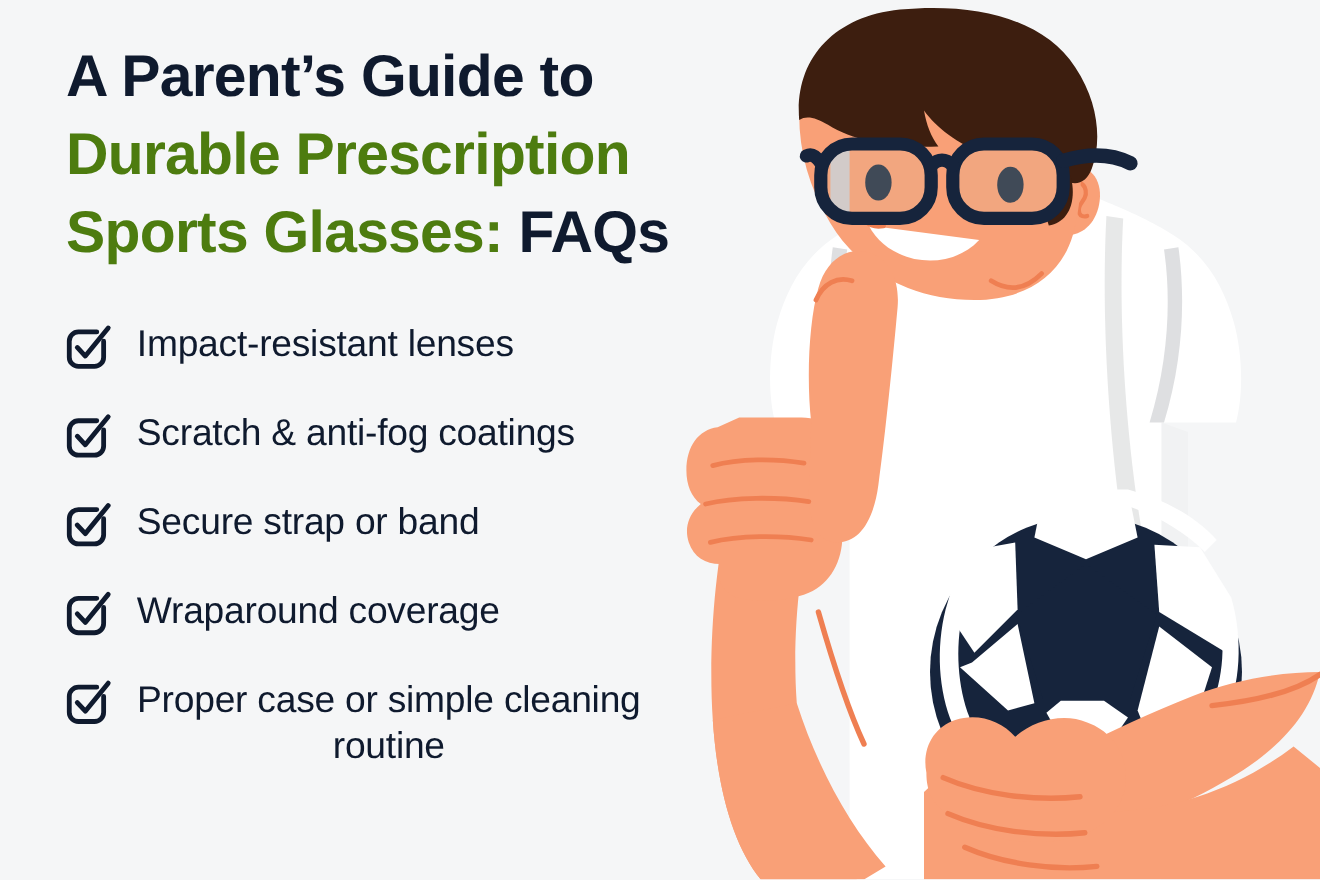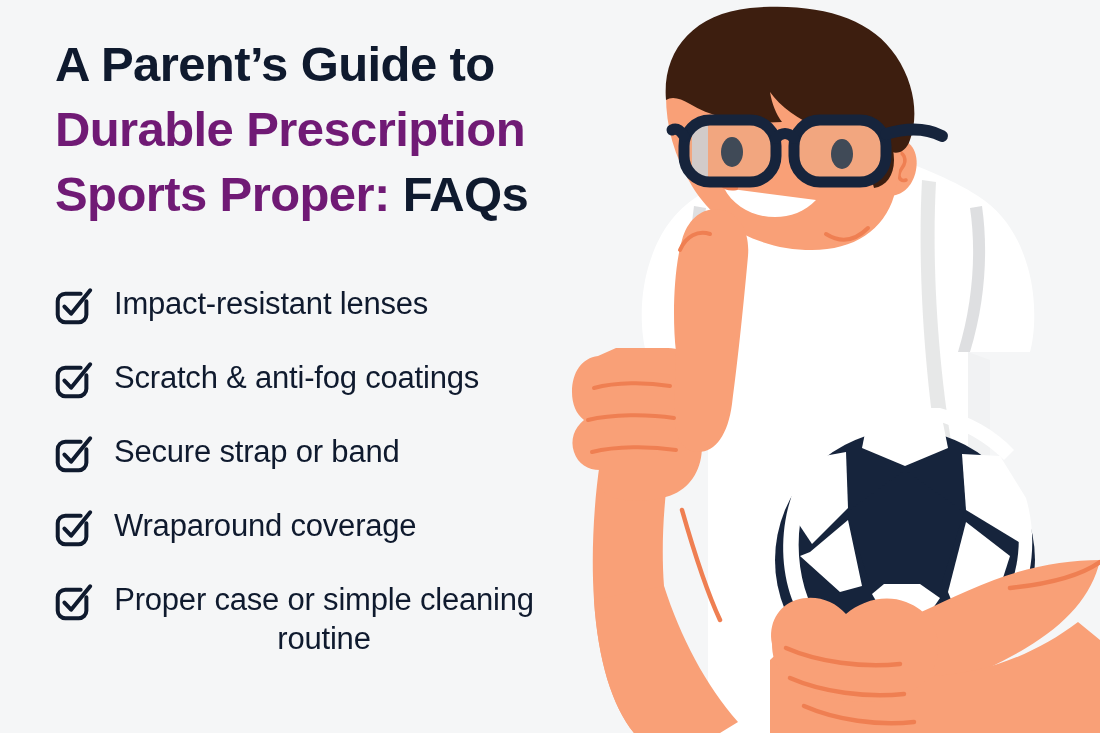--- a/index.html
+++ b/index.html
@@ -36,28 +36,28 @@
     font-size: 49px;
     line-height: 1.33;
     font-weight: bold;
     letter-spacing: -0.6px;
     color: #0f1a2e;
   }
   .headline .ln {
     display: block;
     white-space: nowrap;
   }
-  .hl-blue { color: #701a75; }
+  .hl-blue { color: #4d7c0f; }
   .hl-dark { color: #0f1a2e; }
 
   
   .checklist {
     position: absolute;
     left: 52px;
-    top: 284px;
+    top: 267px;
     width: 560px;
     list-style: none;
     margin: 0;
     padding: 0;
   }
   .check-item {
     display: flex;
     align-items: flex-start;
     margin-bottom: 30px;
   }
@@ -102,21 +102,21 @@
 </style>
 </head>
 <body>
 
 <div id="infographic">
 
   <div class="text-col">
     <h1 class="headline">
       <span class="ln hl-dark">A Parent’s Guide to</span>
       <span class="ln hl-blue">Durable Prescription</span>
-      <span class="ln"><span class="hl-blue">Sports Proper:</span><span class="hl-dark">&nbsp;<span>FAQs</span></span></span>
+      <span class="ln"><span class="hl-blue">Sports Glasses:</span><span class="hl-dark">&nbsp;<span>FAQs</span></span></span>
     </h1>
   </div>
 
   <ul class="checklist">
 
     <li class="check-item">
       <span class="check-icon">
         <svg viewBox="0 0 44 44" xmlns="http://www.w3.org/2000/svg">
           <path d="M36 16 V30 a8 8 0 0 1 -8 8 H14 a8 8 0 0 1 -8 -8 V16 a8 8 0 0 1 8 -8 H30" fill="none" stroke="#0f1a2e" stroke-width="4.2" stroke-linecap="round"></path>
           <path d="M13 21.5 L20 29 L40 4.5" fill="none" stroke="#0f1a2e" stroke-width="4.2" stroke-linecap="round" stroke-linejoin="round"></path>

